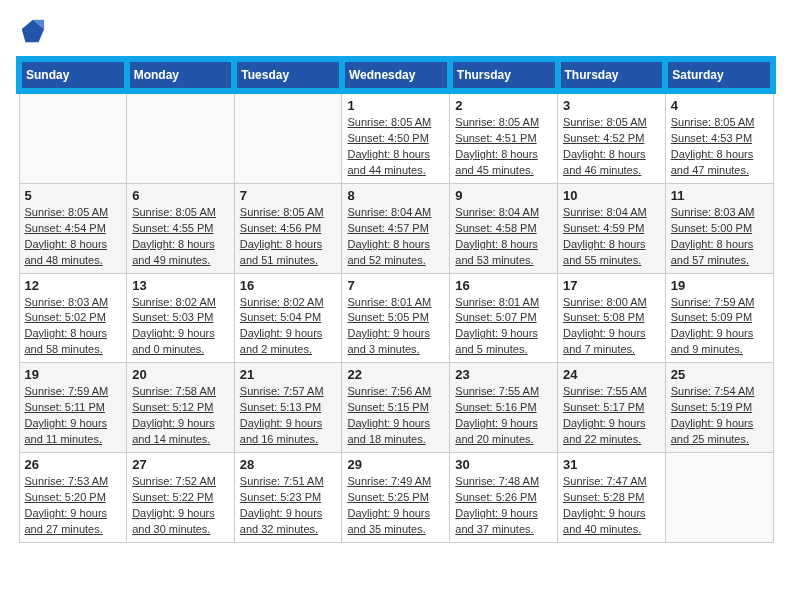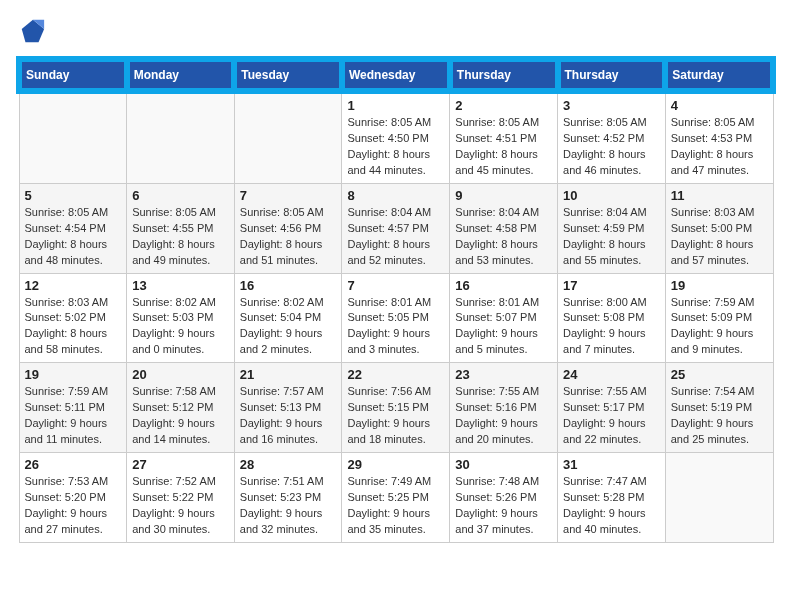--- a/index.html
+++ b/index.html
@@ -71,20 +71,21 @@
     }
     .day-number {
       font-size: 13px;
       font-weight: bold;
       color: #222;
       margin-bottom: 2px;
     }
     .day-info {
       color: #333;
       line-height: 1.45;
+      text-decoration: underline;
     }
     .empty-cell { background: #f9f9f9 !important; }
   </style>
 </head>
 <body>
 
 <div class="header">
   <div class="logo">
     <div>
       <div style="display:flex;align-items:center;">

